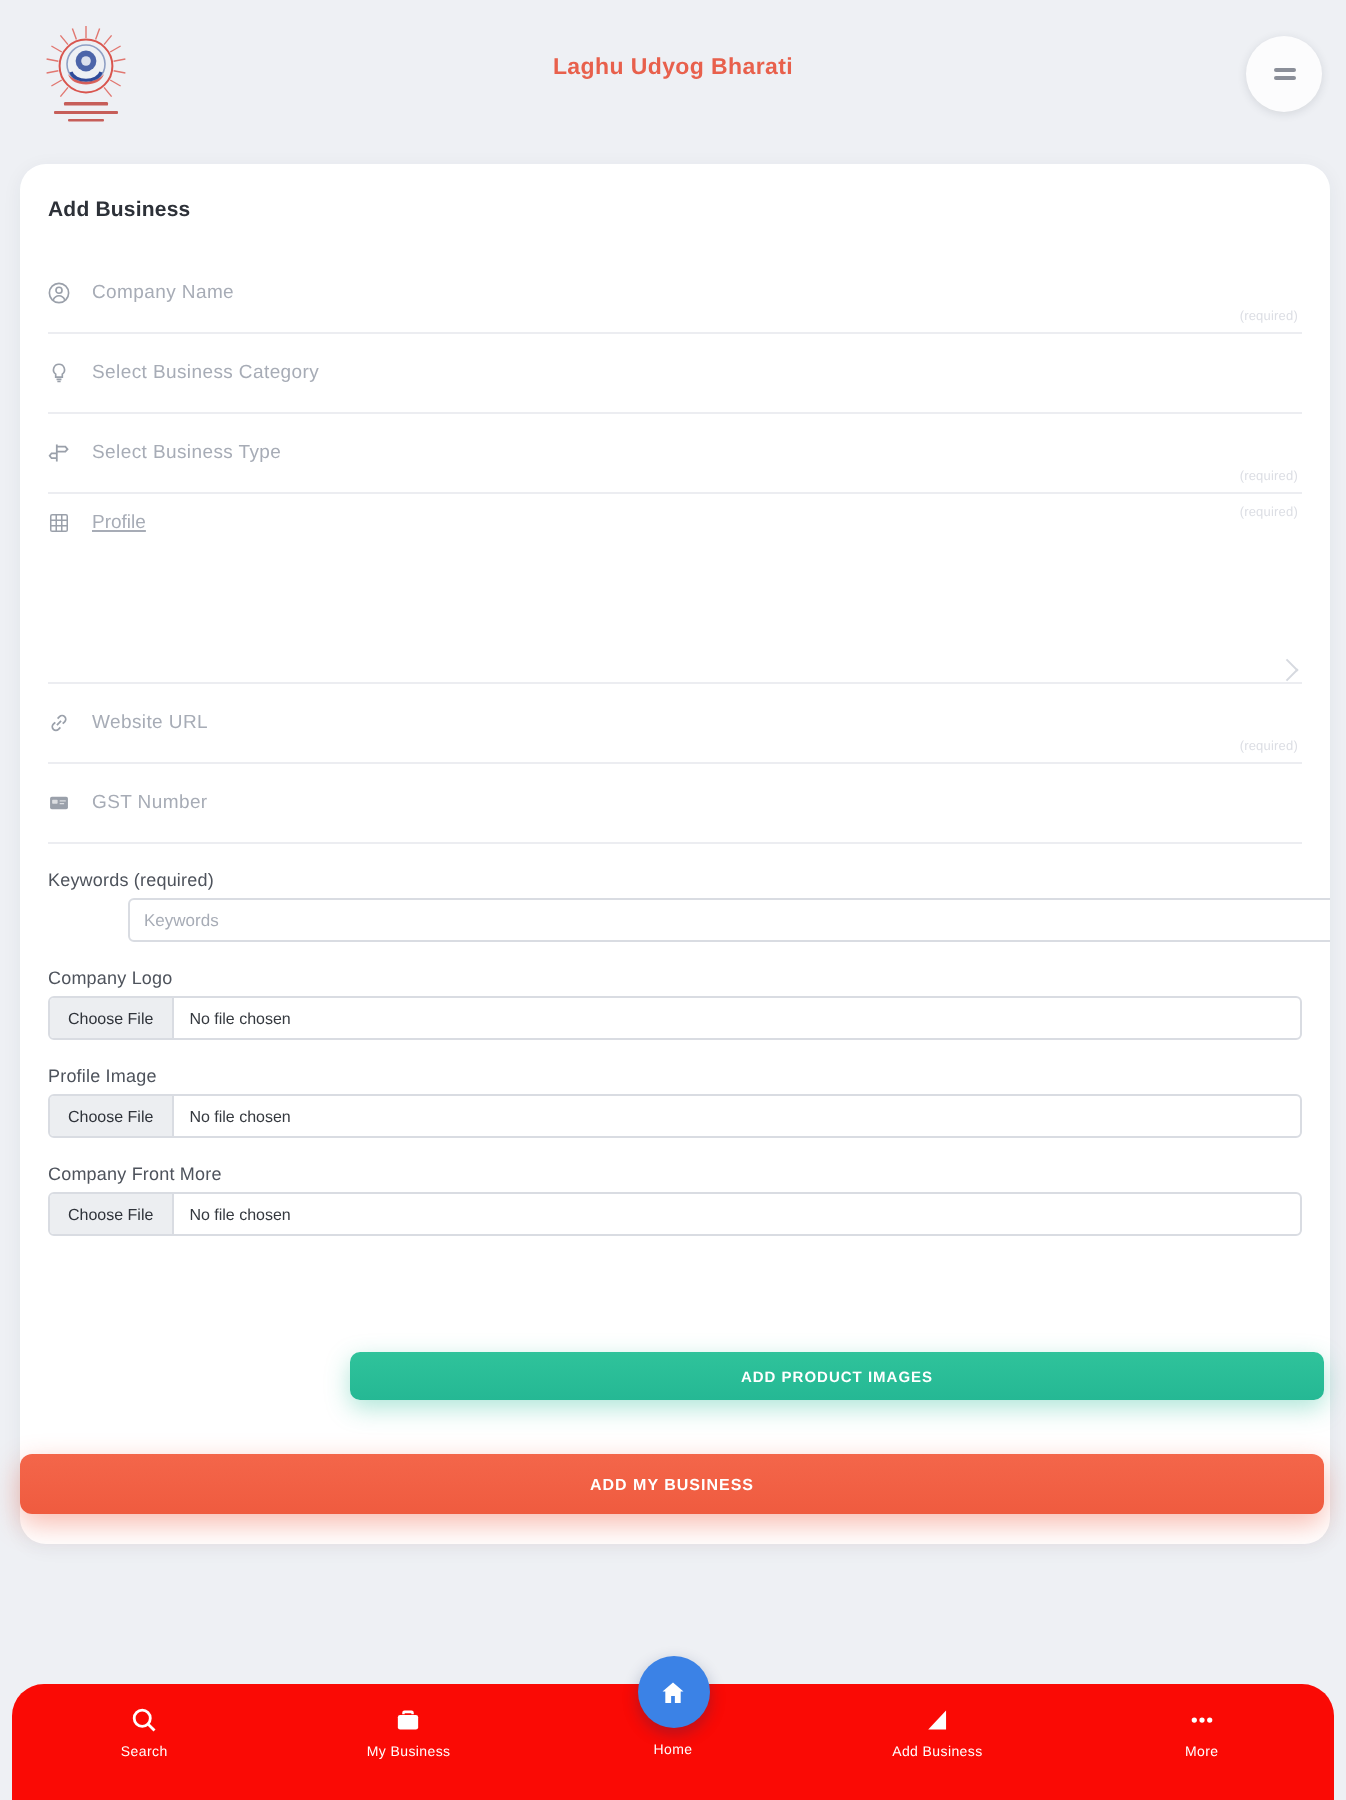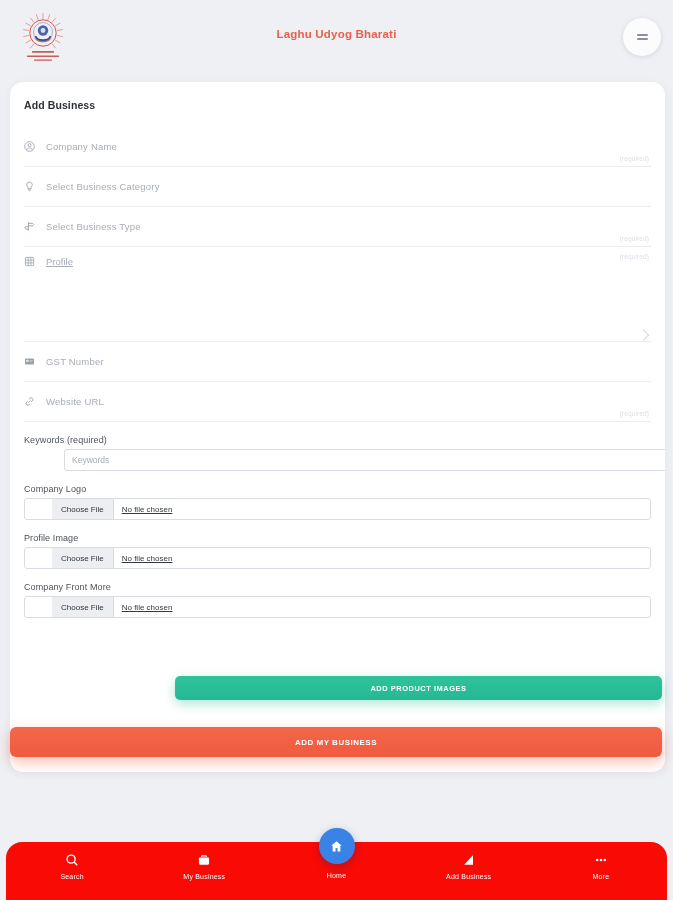--- a/index.html
+++ b/index.html
@@ -103,34 +103,34 @@
     border: 1px solid #d9dce2; border-radius: 3px;
     background: #fff;
     font-size: 8.5px; color: #a7acb6;
     padding: 0 7px;
     display: flex; align-items: center; margin-left: 40px;
   }
   .file-input {
     width: 100%; height: 22px;
     border: 1px solid #d9dce2; border-radius: 3px;
     background: #fff;
-    display: flex; align-items: stretch; overflow: hidden; padding-left: 27px;
+    display: flex; align-items: stretch; overflow: hidden;
   }
   .file-btn {
     background: #eceef1;
     border-right: 1px solid #d9dce2;
     padding: 0 9px;
     display: flex; align-items: center;
     font-size: 8px; color: #2f333a;
     white-space: nowrap;
   }
   .file-name {
     display: flex; align-items: center;
     padding-left: 8px;
-    font-size: 8px; color: #35393f; text-decoration: underline;
+    font-size: 8px; color: #35393f;
   }
 
   
   .btn-product {
     position: absolute; left: 175px; top: 676px;
     width: 487px; height: 24px;
     background: linear-gradient(180deg,#2fc39b 0%,#25b894 100%);
     border-radius: 5px;
     box-shadow: 0 4px 12px rgba(42,190,152,.38);
     display: flex; align-items: center; justify-content: center;
@@ -284,43 +284,43 @@
             </svg>
           </span>
           <span class="ph">Profile</span>
         </div>
         <span class="req" style="top:6px;bottom:auto;">(required)</span>
         <span class="resize-grip"></span>
       </div>
 
       <div class="row">
         <span class="ficon">
+          <svg width="11" height="11" viewBox="0 0 16 16" fill="none" stroke="currentColor" stroke-width="1.3">
+            <path d="M6.5 9.5 9.5 6.5"></path>
+            <path d="M7 4.8 8.4 3.4a2.6 2.6 0 0 1 3.7 3.7l-1.4 1.4"></path>
+            <path d="M9 11.2 7.6 12.6a2.6 2.6 0 0 1-3.7-3.7l1.4-1.4"></path>
+          </svg>
+        </span>
+        <span class="ph">Website URL</span>
+        <span class="req">(required)</span>
+      </div>
+
+      <div class="row">
+        <span class="ficon">
           <svg width="11" height="11" viewBox="0 0 16 16" fill="currentColor">
             <rect x="1.5" y="3.5" width="13" height="9" rx="1.3"></rect>
             <rect x="3" y="5.6" width="4" height="3" rx="0.6" fill="#fff" opacity=".65"></rect>
             <rect x="8.4" y="6" width="4.6" height="0.9" rx=".4" fill="#fff" opacity=".65"></rect>
             <rect x="8.4" y="8" width="3.4" height="0.9" rx=".4" fill="#fff" opacity=".65"></rect>
           </svg>
         </span>
         <span class="ph">GST Number</span>
         <span class="req"></span>
       </div>
 
-      <div class="row">
-        <span class="ficon">
-          <svg width="11" height="11" viewBox="0 0 16 16" fill="none" stroke="currentColor" stroke-width="1.3">
-            <path d="M6.5 9.5 9.5 6.5"></path>
-            <path d="M7 4.8 8.4 3.4a2.6 2.6 0 0 1 3.7 3.7l-1.4 1.4"></path>
-            <path d="M9 11.2 7.6 12.6a2.6 2.6 0 0 1-3.7-3.7l1.4-1.4"></path>
-          </svg>
-        </span>
-        <span class="ph">Website URL</span>
-        <span class="req">(required)</span>
-      </div>
-
       <div class="blk">
         <div class="blk-label">Keywords (required)</div>
         <div class="text-input">Keywords</div>
       </div>
 
       <div class="blk">
         <div class="blk-label">Company Logo</div>
         <div class="file-input">
           <span class="file-btn">Choose File</span>
           <span class="file-name">No file chosen</span>

